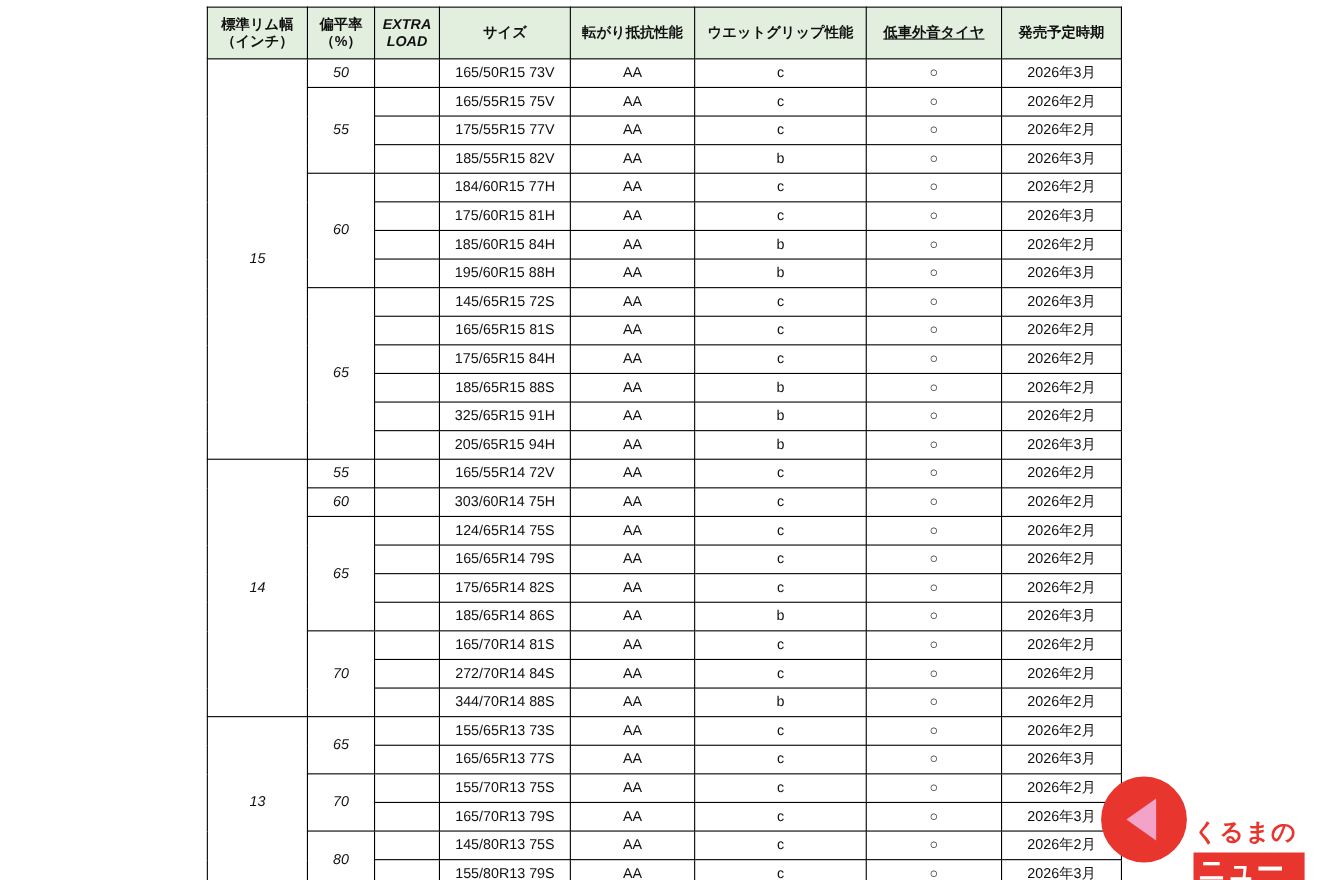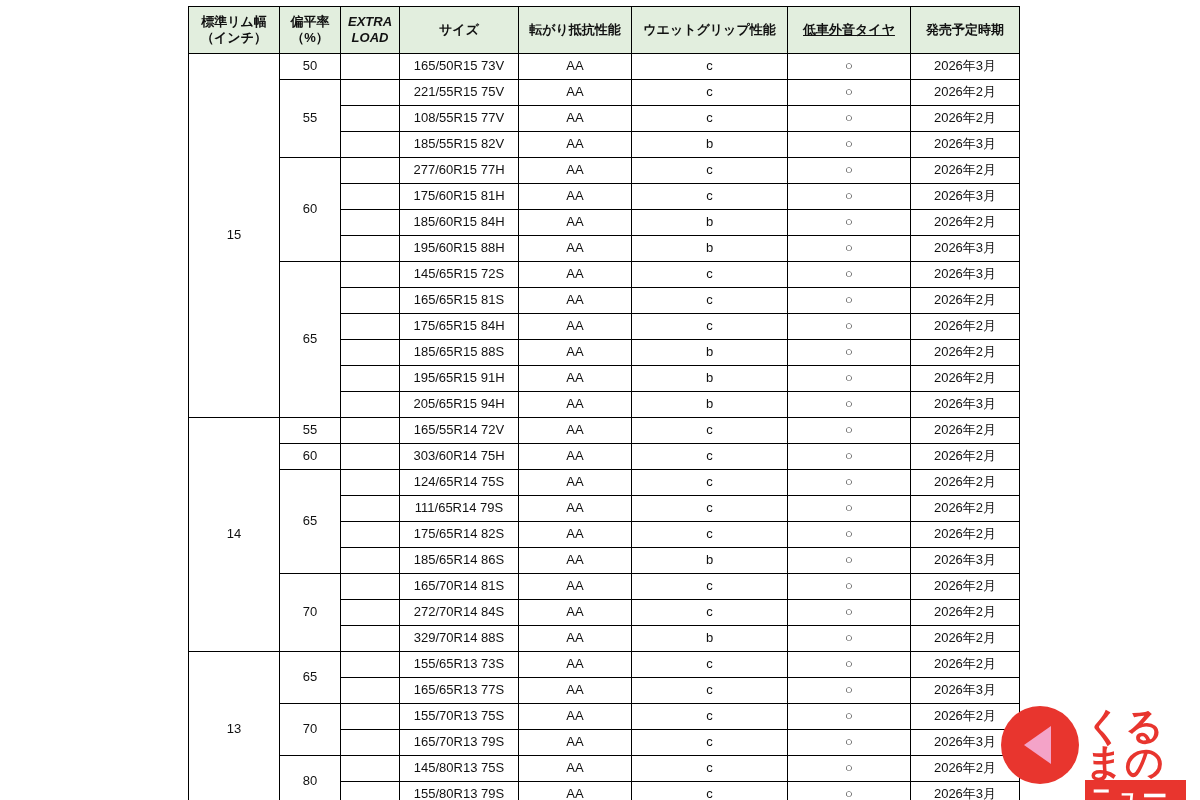--- a/index.html
+++ b/index.html
@@ -50,20 +50,21 @@
   .col-ratio  { width: 60px; margin-top: 13px; }
   .col-extra  { width: 58px; font-style: italic; }
   .col-size   { width: 118px; }
   .col-roll   { width: 112px; }
   .col-wet    { width: 155px; }
   .col-noise  { width: 122px; text-decoration: underline; }
   .col-date   { width: 108px; font-family: Liberation Serif, serif; }
 
   td.rim-cell, td.ratio-cell {
     font-size: 13px;
+    font-style: italic;
   }
   td.size-cell {
     text-align: center;
     padding-left: 0;
   }
   .circle-mark {
     display: inline-block;
     font-size: 13px;
     line-height: 1;
   }
@@ -98,23 +99,24 @@
   }
   #logo .words {
     position: absolute;
     left: 84px;
     top: 6px;
     color: #e8352e;
     font-weight: bold;
     letter-spacing: 1px;
   }
   #logo .words .l1 {
-    font-size: 38px;
+    font-size: 22px;
     line-height: 36px;
     display: block;
+    margin-top: 31px;
   }
   #logo .words .l2 {
     font-size: 25px;
     line-height: 30px;
     display: block;
     background: #e8352e;
     color: #ffffff;
     padding: 1px 4px;
   }
 </style>
@@ -152,46 +154,46 @@
           <td></td>
           <td class="size-cell">165/50R15 73V</td>
           <td>AA</td>
           <td>c</td>
           <td><span class="circle-mark">○</span></td>
           <td>2026年3月</td>
         </tr>
         <tr>
           <td class="ratio-cell" rowspan="3">55</td>
           <td></td>
-          <td class="size-cell">221/55R15 75V</td>
-          <td>AA</td>
-          <td>c</td>
-          <td><span class="circle-mark">○</span></td>
-          <td>2026年2月</td>
-        </tr>
-        <tr>
-          <td></td>
-          <td class="size-cell">108/55R15 77V</td>
+          <td class="size-cell">165/55R15 75V</td>
+          <td>AA</td>
+          <td>c</td>
+          <td><span class="circle-mark">○</span></td>
+          <td>2026年2月</td>
+        </tr>
+        <tr>
+          <td></td>
+          <td class="size-cell">175/55R15 77V</td>
           <td>AA</td>
           <td>c</td>
           <td><span class="circle-mark">○</span></td>
           <td>2026年2月</td>
         </tr>
         <tr>
           <td></td>
           <td class="size-cell">185/55R15 82V</td>
           <td>AA</td>
           <td>b</td>
           <td><span class="circle-mark">○</span></td>
           <td>2026年3月</td>
         </tr>
         <tr>
           <td class="ratio-cell" rowspan="4">60</td>
           <td></td>
-          <td class="size-cell">277/60R15 77H</td>
+          <td class="size-cell">184/60R15 77H</td>
           <td>AA</td>
           <td>c</td>
           <td><span class="circle-mark">○</span></td>
           <td>2026年2月</td>
         </tr>
         <tr>
           <td></td>
           <td class="size-cell">175/60R15 81H</td>
           <td>AA</td>
           <td>c</td>
@@ -242,21 +244,21 @@
         <tr>
           <td></td>
           <td class="size-cell">185/65R15 88S</td>
           <td>AA</td>
           <td>b</td>
           <td><span class="circle-mark">○</span></td>
           <td>2026年2月</td>
         </tr>
         <tr>
           <td></td>
-          <td class="size-cell">195/65R15 91H</td>
+          <td class="size-cell">325/65R15 91H</td>
           <td>AA</td>
           <td>b</td>
           <td><span class="circle-mark">○</span></td>
           <td>2026年2月</td>
         </tr>
         <tr>
           <td></td>
           <td class="size-cell">205/65R15 94H</td>
           <td>AA</td>
           <td>b</td>
@@ -286,21 +288,21 @@
           <td class="ratio-cell" rowspan="4">65</td>
           <td></td>
           <td class="size-cell">124/65R14 75S</td>
           <td>AA</td>
           <td>c</td>
           <td><span class="circle-mark">○</span></td>
           <td>2026年2月</td>
         </tr>
         <tr>
           <td></td>
-          <td class="size-cell">111/65R14 79S</td>
+          <td class="size-cell">165/65R14 79S</td>
           <td>AA</td>
           <td>c</td>
           <td><span class="circle-mark">○</span></td>
           <td>2026年2月</td>
         </tr>
         <tr>
           <td></td>
           <td class="size-cell">175/65R14 82S</td>
           <td>AA</td>
           <td>c</td>
@@ -327,21 +329,21 @@
         <tr>
           <td></td>
           <td class="size-cell">272/70R14 84S</td>
           <td>AA</td>
           <td>c</td>
           <td><span class="circle-mark">○</span></td>
           <td>2026年2月</td>
         </tr>
         <tr>
           <td></td>
-          <td class="size-cell">329/70R14 88S</td>
+          <td class="size-cell">344/70R14 88S</td>
           <td>AA</td>
           <td>b</td>
           <td><span class="circle-mark">○</span></td>
           <td>2026年2月</td>
         </tr>
         <tr>
           <td class="rim-cell" rowspan="6">13</td>
           <td class="ratio-cell" rowspan="2">65</td>
           <td></td>
           <td class="size-cell">155/65R13 73S</td>

